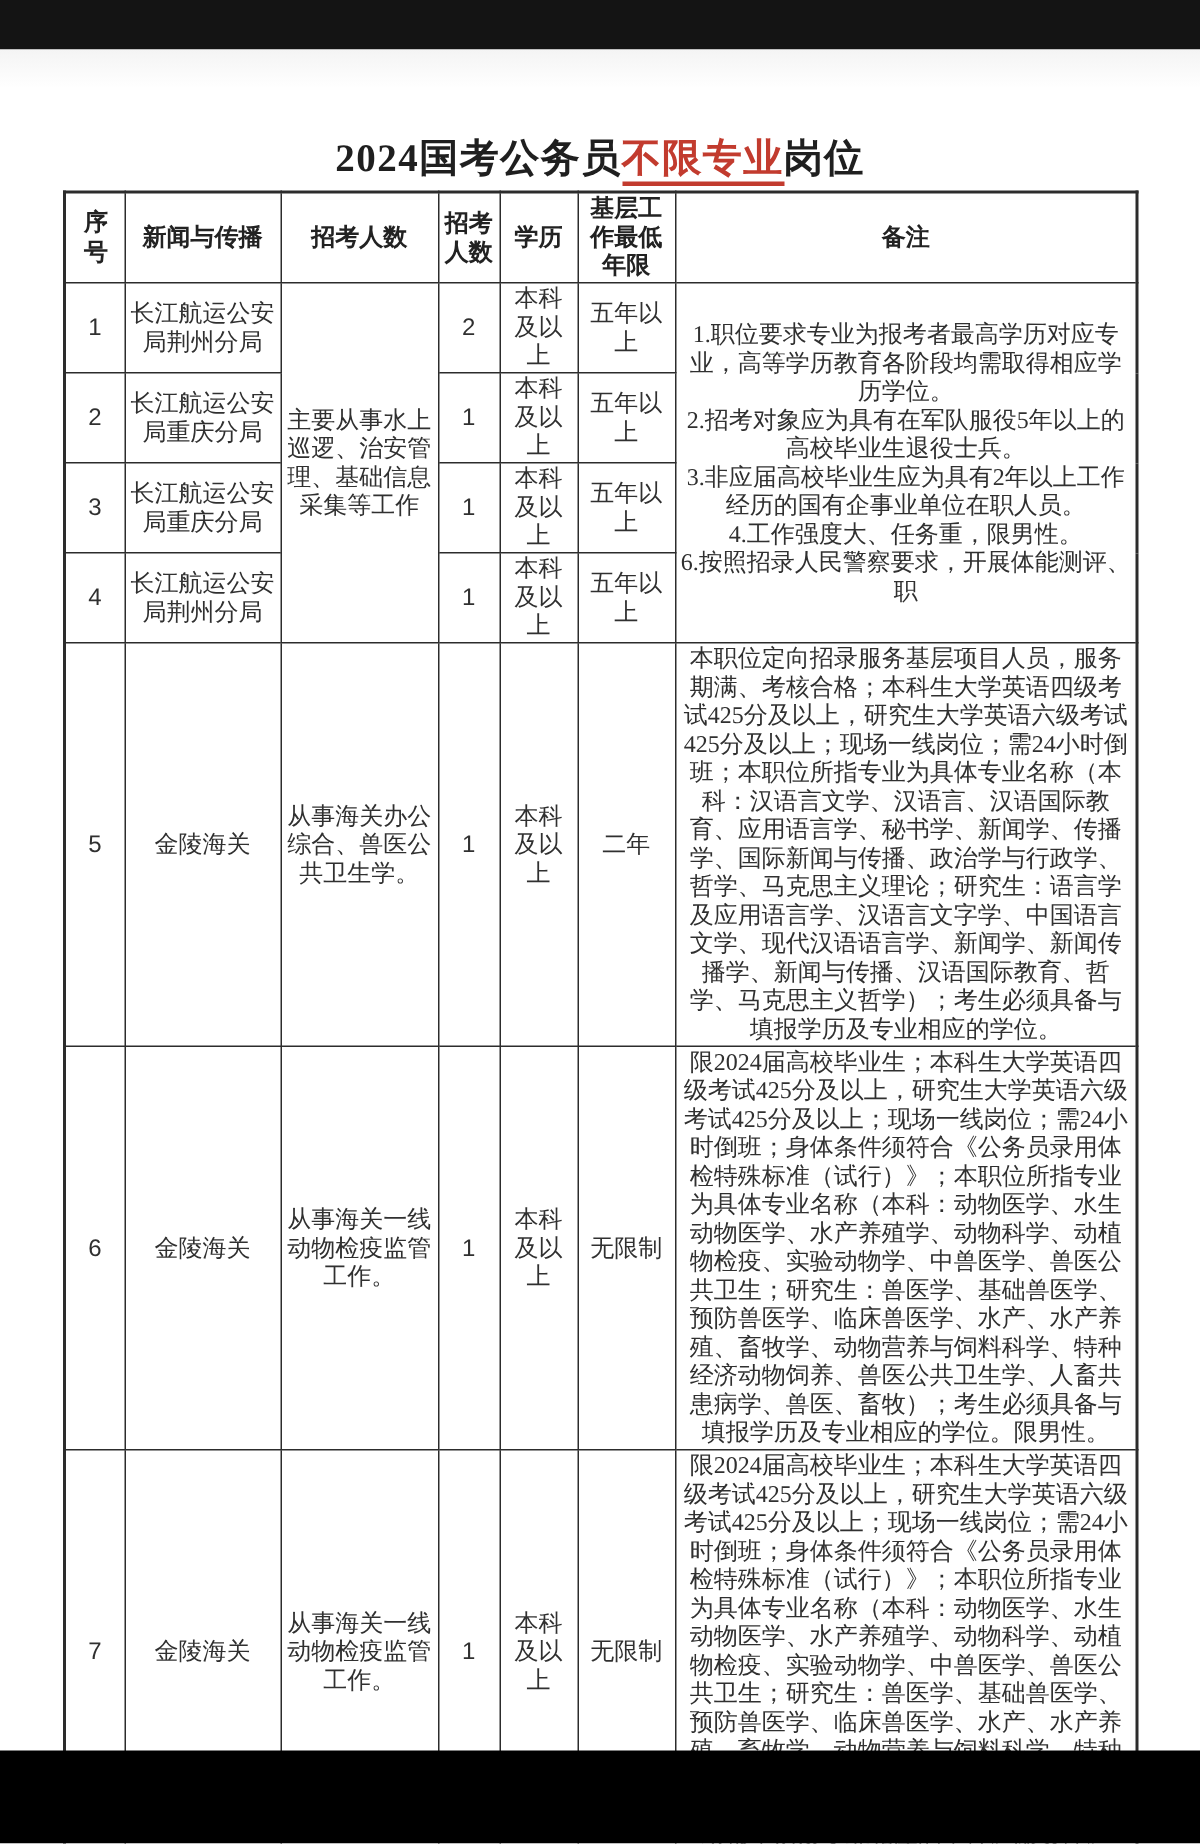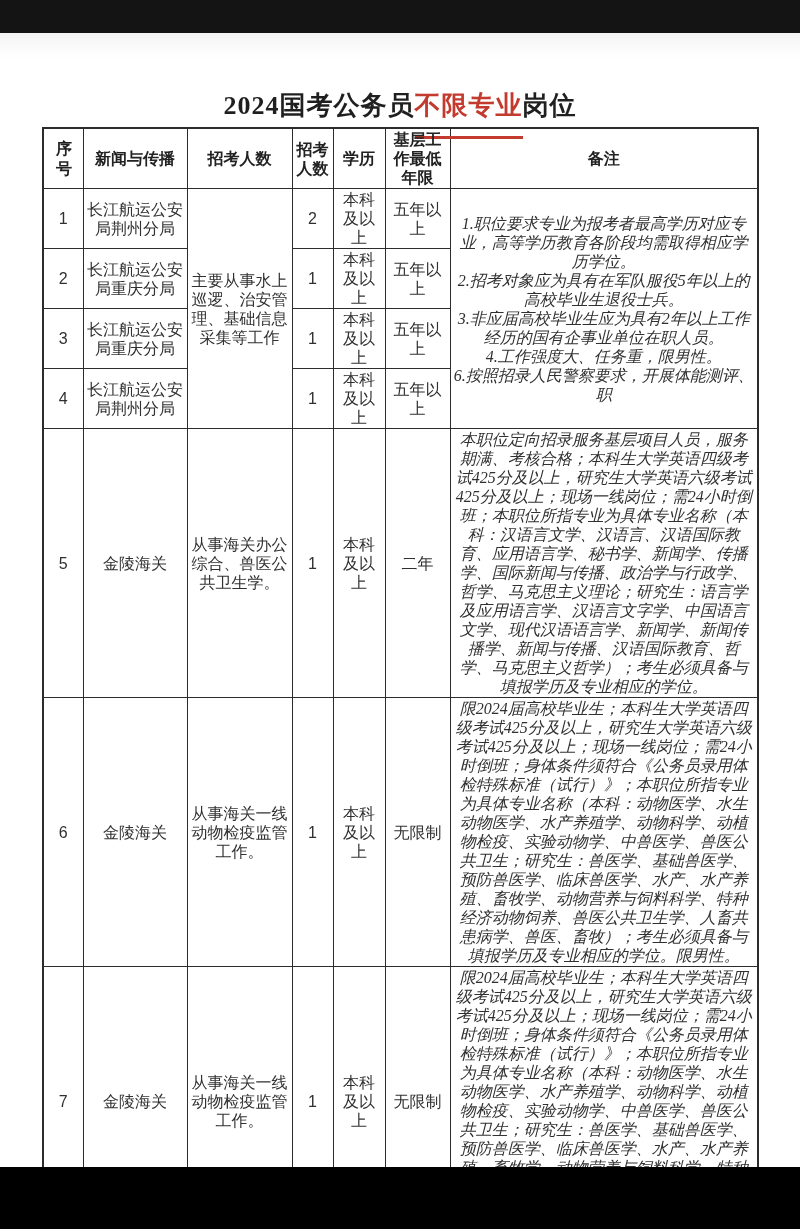--- a/index.html
+++ b/index.html
@@ -28,21 +28,21 @@
     text-align:center;
     font-size:26px;
     font-weight:bold;
     color:#1f1f1f;
     letter-spacing:1px;
     line-height:30px;
   }
   .doc-title .hl{
     color:#c23b2e;
     border-bottom:3px solid #c23b2e;
-    padding-bottom:16px;
+    padding-bottom:1px;
   }
   table.jobs{
     margin-left:42px;
     width:716px;
     border-collapse:collapse;
     table-layout:fixed;
     border:2px solid #2c2c2c;
   }
   table.jobs th, table.jobs td{
     border:1.5px solid #2c2c2c;
@@ -70,21 +70,20 @@
   tr.r-5{height:241px;}
   tr.r-6{height:233px;}
   tr.r-7{height:243px;}
   td.remark{
     text-align:justify;
     vertical-align:top;
     font-size:15px;
     line-height:18.5px;
     white-space:pre-line;
     padding:1px 2px;
-    font-style:italic;
   }
   th .narrow{display:inline-block;width:1.1em;line-height:20px;text-align:right;}
   td.num{font-family:"Liberation Sans","DejaVu Sans",sans-serif;font-size:15px;}
 </style>
 </head>
 <body>
 
 <div class="bar-top"></div>
 
 <div class="content">

